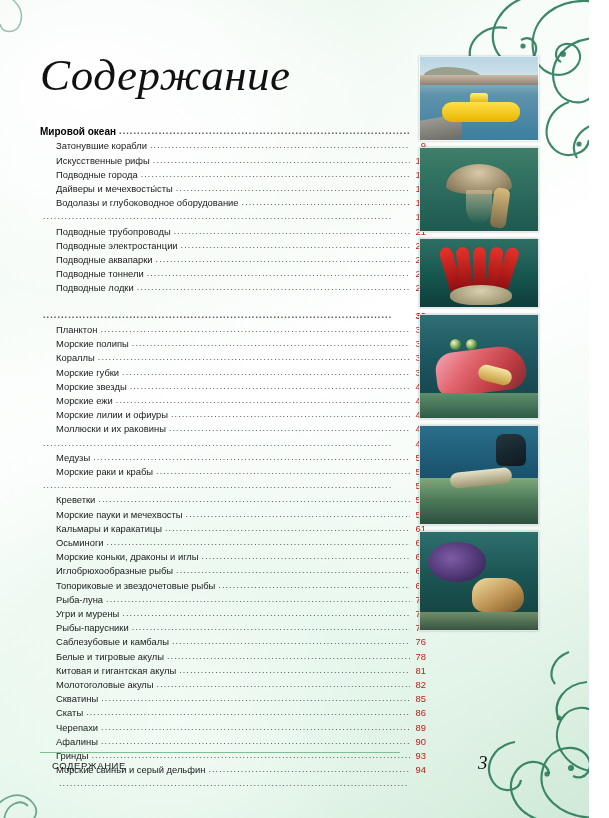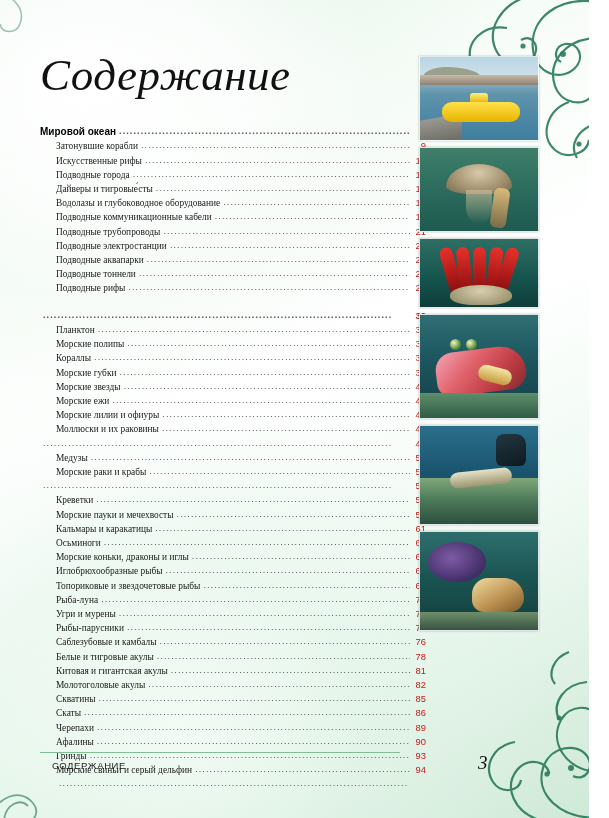--- a/index.html
+++ b/index.html
@@ -82,21 +82,21 @@
     min-width: 14px;
     text-align: right;
   }
   .toc-entry.head {
     font-weight: bold;
     font-size: 10px;
     color: #000;
     margin-top: 6px;
   }
   .toc-entry.head .pg { font-weight: bold; }
-  .toc-entry.sub .lbl { padding-left: 16px; font-family: Liberation Serif, serif; }
+  .toc-entry.sub .lbl { padding-left: 16px; }
   .group-gap { height: 7px; }
 
   
   .footer-rule {
     position: absolute;
     left: 40px;
     top: 752px;
     width: 360px;
     border-top: 1px solid #7fbf93;
   }
@@ -346,31 +346,30 @@
           <span class="lbl">Искусственные рифы</span>
           <span class="dots">.................................................................................................</span>
           <span class="pg">10</span>
         </div>
       <div class="toc-entry sub">
           <span class="lbl">Подводные города</span>
           <span class="dots">.................................................................................................</span>
           <span class="pg">12</span>
         </div>
       <div class="toc-entry sub">
-          <span class="lbl">Дайверы и тигровые́сты</span>
+          <span class="lbl">Дайверы и мечехвосты́сты</span>
           <span class="dots">.................................................................................................</span>
           <span class="pg">14</span>
         </div>
       <div class="toc-entry sub">
           <span class="lbl">Водолазы и глубоководное оборудование</span>
           <span class="dots">.................................................................................................</span>
           <span class="pg">17</span>
         </div>
       <div class="toc-entry sub">
-          <span class="lbl">Подводные коммуникационные кабели</span>
           <span class="dots">.................................................................................................</span>
           <span class="pg">18</span>
         </div>
       <div class="toc-entry sub">
           <span class="lbl">Подводные трубопроводы</span>
           <span class="dots">.................................................................................................</span>
           <span class="pg">21</span>
         </div>
       <div class="toc-entry sub">
           <span class="lbl">Подводные электростанции</span>
@@ -381,21 +380,21 @@
           <span class="lbl">Подводные аквапарки</span>
           <span class="dots">.................................................................................................</span>
           <span class="pg">25</span>
         </div>
       <div class="toc-entry sub">
           <span class="lbl">Подводные тоннели</span>
           <span class="dots">.................................................................................................</span>
           <span class="pg">26</span>
         </div>
       <div class="toc-entry sub">
-          <span class="lbl">Подводные рифы</span>
+          <span class="lbl">Подводные лодки</span>
           <span class="dots">.................................................................................................</span>
           <span class="pg">29</span>
         </div>
 
       <div class="group-gap"></div>
 
       <div class="toc-entry head">
         <span class="dots">.................................................................................................</span>
         <span class="pg">30</span>
       </div>

